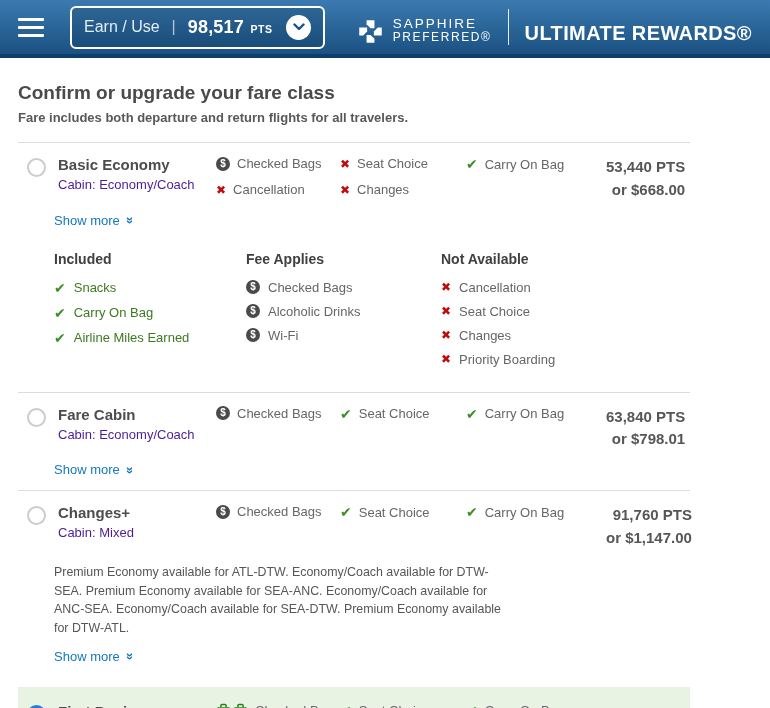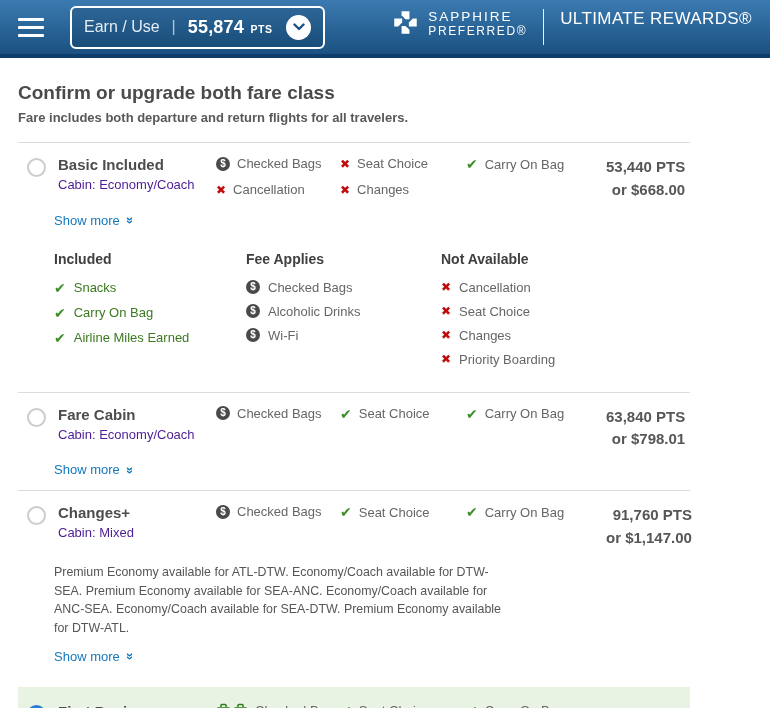--- a/index.html
+++ b/index.html
@@ -22,27 +22,27 @@
     background:rgba(6,37,66,0.18);color:#fff;cursor:pointer;
   }
   .earn-label{font-size:16px;color:#e4ecf4;}
   .box-divider{font-size:16px;color:rgba(255,255,255,0.65);padding:0 2px;}
   .points-value{font-size:18px;font-weight:bold;letter-spacing:0.2px;}
   .points-unit{font-size:10.5px;font-weight:bold;margin-left:2px;letter-spacing:0.5px;}
   .chev-circle{
     width:25px;height:25px;border-radius:50%;background:#fff;margin-left:4px;
     display:flex;align-items:center;justify-content:center;
   }
-  .brand-group{margin-left:auto;display:flex;align-items:flex-start;}
+  .brand-group{margin-left:auto;display:flex;align-items:flex-end;}
   .chase-logo{display:block;}
   .brand-text{margin-left:9px;color:#fff;display:flex;flex-direction:column;line-height:1.15;}
   .brand-line1{font-size:13.5px;letter-spacing:2px;}
   .brand-line2{font-size:12px;letter-spacing:1.6px;}
   .vert-divider{width:1px;height:36px;background:rgba(255,255,255,0.9);margin:0 16px;}
-  .program-name{color:#fff;font-size:17px;font-weight:normal;letter-spacing:0.4px;}
+  .program-name{color:#fff;font-size:20px;font-weight:bold;letter-spacing:0.4px;}
   
   .content{margin:0 80px 0 18px;width:672px;box-sizing:border-box;}
   .page-head{padding:24px 0 17px 0;}
   .page-title{font-size:19px;font-weight:600;color:#4a4a4a;}
   .page-subtitle{font-size:13px;color:#585858;margin-top:6px;font-weight:bold;}
   
   .fare-row{border-top:1px solid #dcdcdc;padding:13px 9px 12px 9px;}
   .fare-row.selected{border-top:none;background:#e9f3e3;margin-top:10px;padding:16px 9px 22px 9px;}
   .fare-main{display:flex;align-items:flex-start;}
   .radio{
@@ -98,21 +98,21 @@
   <div class="hamburger">
     <span></span>
       <span></span>
       <span></span>
   </div>
 
   <div class="points-box">
     <span class="earn-label">Earn / Use</span>
     <span class="box-divider">|</span>
     <span>
-      <span class="points-value">55,874</span>
+      <span class="points-value">98,517</span>
       <span class="points-unit">PTS</span>
     </span>
     <span class="chev-circle">
       <svg width="12" height="8" viewBox="0 0 12 8">
           <polyline points="1.5,1.5 6,6 10.5,1.5" fill="none" stroke="#1b5282" stroke-width="2.4" stroke-linecap="round" stroke-linejoin="round"></polyline>
         </svg>
     </span>
   </div>
 
   <div class="brand-group">
@@ -128,29 +128,29 @@
       <span class="brand-line1">SAPPHIRE</span>
       <span class="brand-line2">PREFERRED®</span>
     </span>
     <span class="vert-divider"></span>
     <span class="program-name">ULTIMATE REWARDS®</span>
   </div>
 </div>
 
 <div class="content">
   <div class="page-head">
-    <div class="page-title">Confirm or upgrade both fare class</div>
+    <div class="page-title">Confirm or upgrade your fare class</div>
     <div class="page-subtitle">Fare includes both departure and return flights for all travelers.</div>
   </div>
 
   <div id="fare-list">
       <div class="fare-row"><div class="fare-main">
           <span class="radio"></span>
           <div class="fare-info">
-            <div class="fare-name">Basic Included</div>
+            <div class="fare-name">Basic Economy</div>
             <div class="fare-cabin">Cabin: Economy/Coach</div>
           </div>
           <div class="features">
             <div class="fcol">
               <div class="fitem">
                 <span class="ic ic-fee">$</span>
                 <span>Checked Bags</span>
               </div>
               <div class="fitem">
                 <span class="ic ic-no">✖</span>

